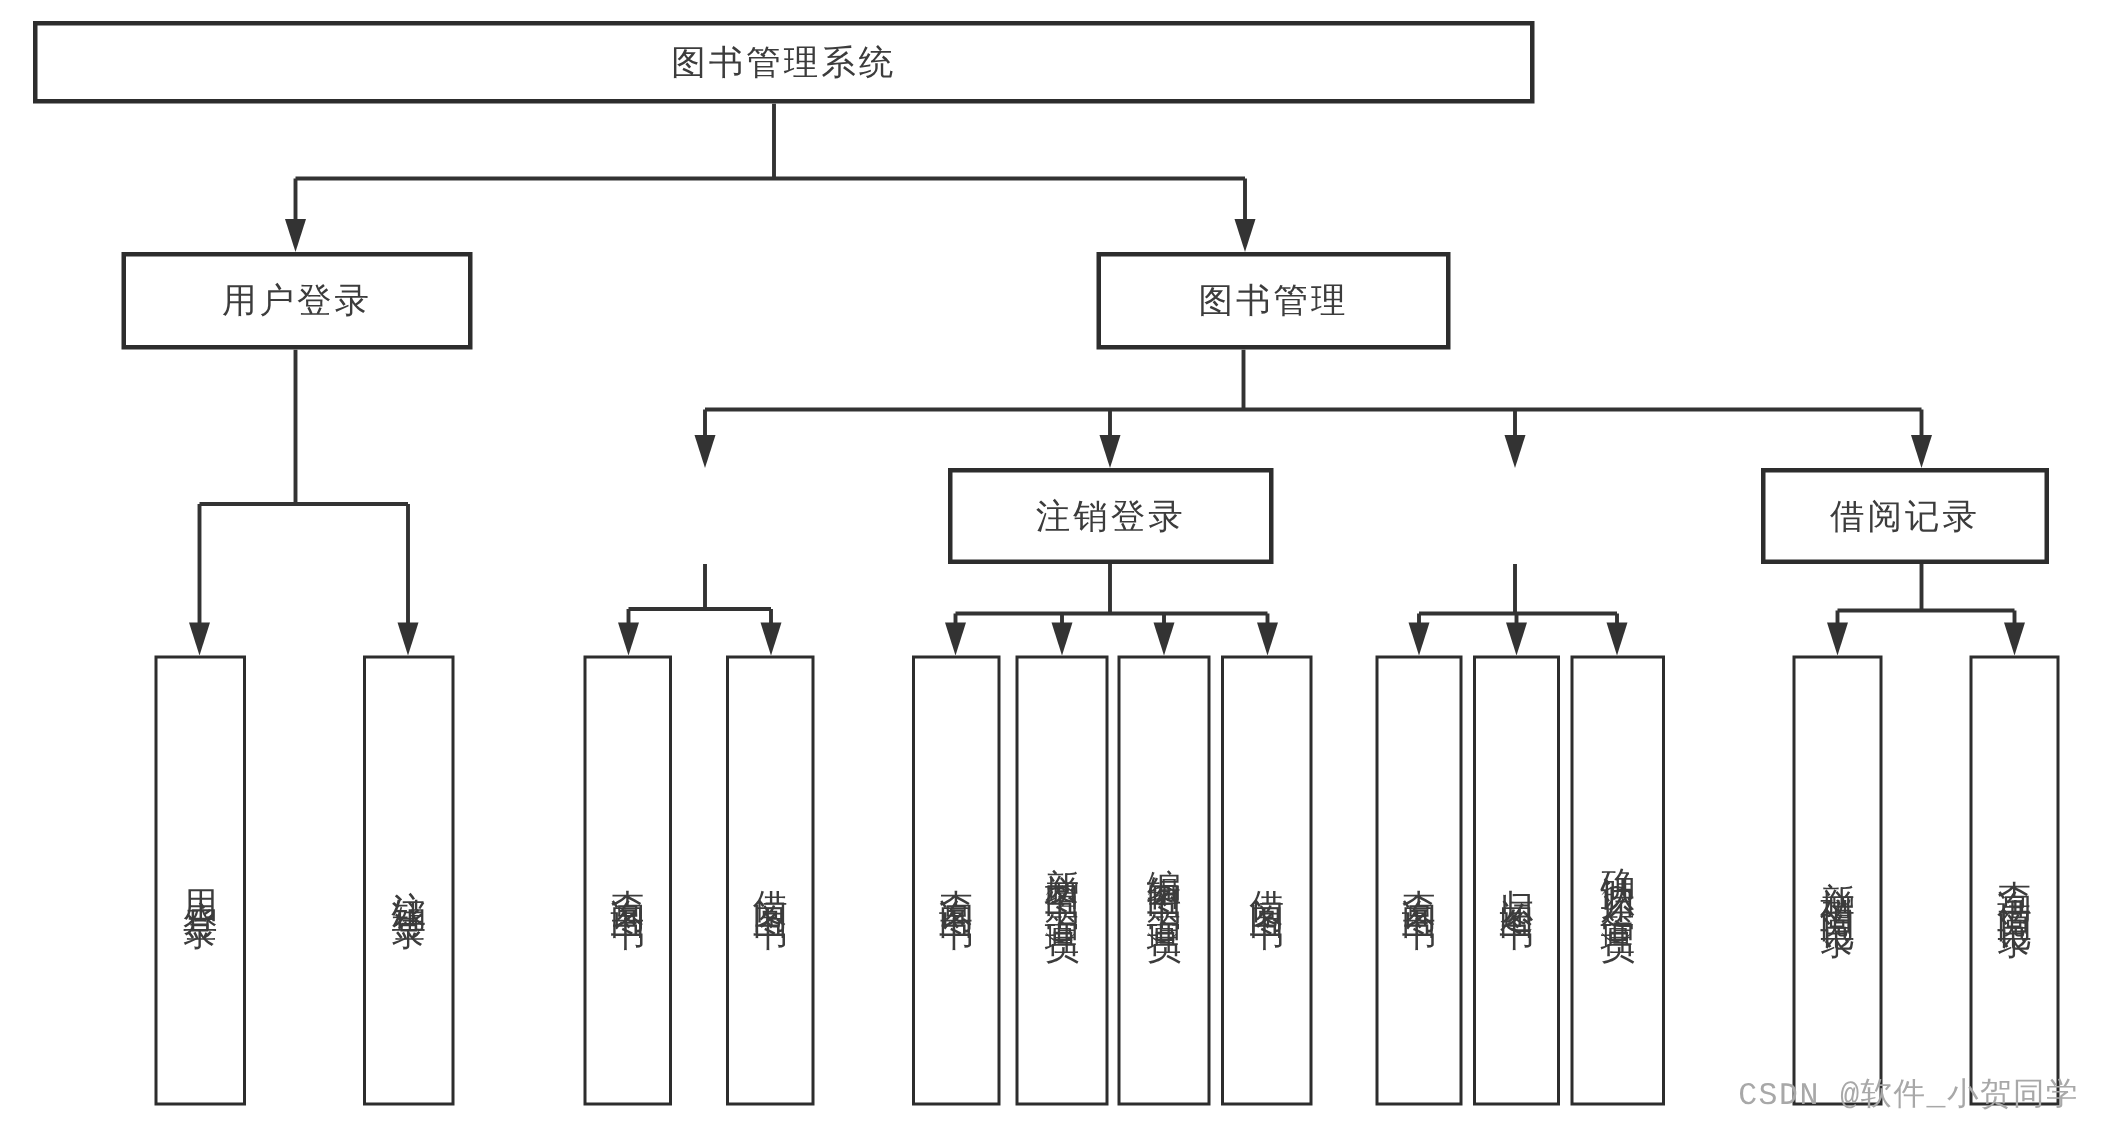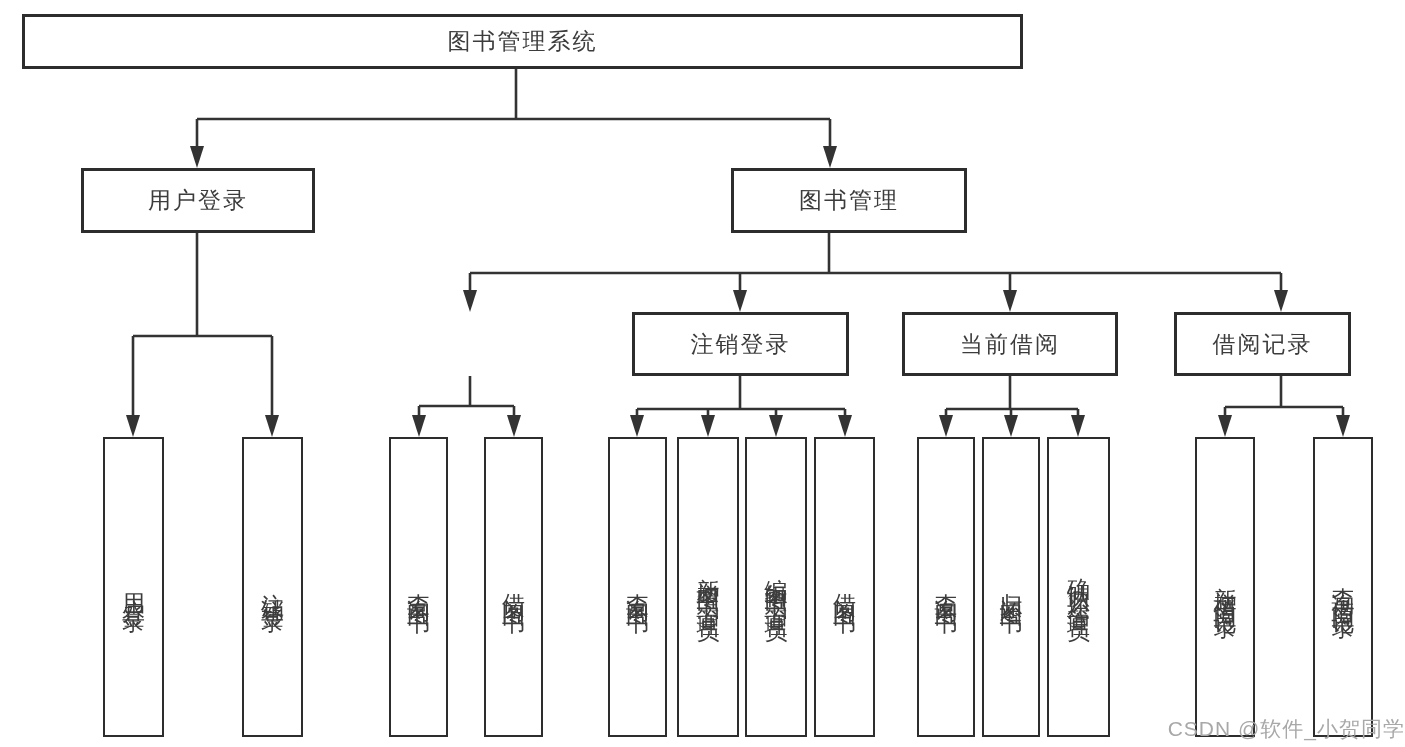--- a/index.html
+++ b/index.html
@@ -44,27 +44,28 @@
   .leaf {
     border-width: 2.5px;
     writing-mode: vertical-rl;
     text-orientation: mixed;
     font-size: 23px;
     letter-spacing: 6px;
     line-height: 1;
   }
   .watermark {
     position: absolute;
-    right: 0;
+    right: 19px;
     bottom: 4px;
     font-size: 21px;
     letter-spacing: 1px;
     color: var(--watermark, #a8a8a8);
     z-index: 5;
     white-space: nowrap;
+    font-family: Liberation Mono, monospace;
   }
 </style>
 </head>
 <body>
 
 <div class="canvas">
 
   <svg class="connectors" viewBox="0 0 1405 747" xmlns="http://www.w3.org/2000/svg">
 
     <g>
@@ -140,22 +141,21 @@
       <polygon points="1336,415 1350,415 1343,437"></polygon>
     </g>
   </svg>
 
   <div class="box" style="left:22px; top:14px; width:1001px; height:55px;">图书管理系统</div>
 
   <div class="box" style="left:81px; top:168px; width:234px; height:65px;">用户登录</div>
   <div class="box" style="left:711px; top:168px; width:236px; height:65px;margin-left:20px;">图书管理</div>
 
   <div class="box" style="left:632px; top:312px; width:217px; height:64px;">注销登录</div>
-  <div class="box" style="left:902px; top:312px; width:216px; height:64px;">当前借阅</div>
-  <div class="box" style="left:1174px; top:312px; width:177px; height:64px;">借阅记录</div>
+  <div class="box" style="left:1174px; top:312px; width:192px; height:64px;">借阅记录</div>
 
   <div class="box leaf" style="left:103px; top:437px; width:61px; height:300px;">用户登录</div>
   <div class="box leaf" style="left:242px; top:437px; width:61px; height:300px;">注销登录</div>
 
   <div class="box leaf" style="left:389px; top:437px; width:59px; height:300px;">查询图书</div>
   <div class="box leaf" style="left:484px; top:437px; width:59px; height:300px;">借阅图书</div>
 
   <div class="box leaf" style="left:608px; top:437px; width:59px; height:300px;">查询图书</div>
   <div class="box leaf" style="left:677px; top:437px; width:62px; height:300px;">新增图书（管理员）</div>
   <div class="box leaf" style="left:745px; top:437px; width:62px; height:300px;">编辑图书（管理员）</div>

